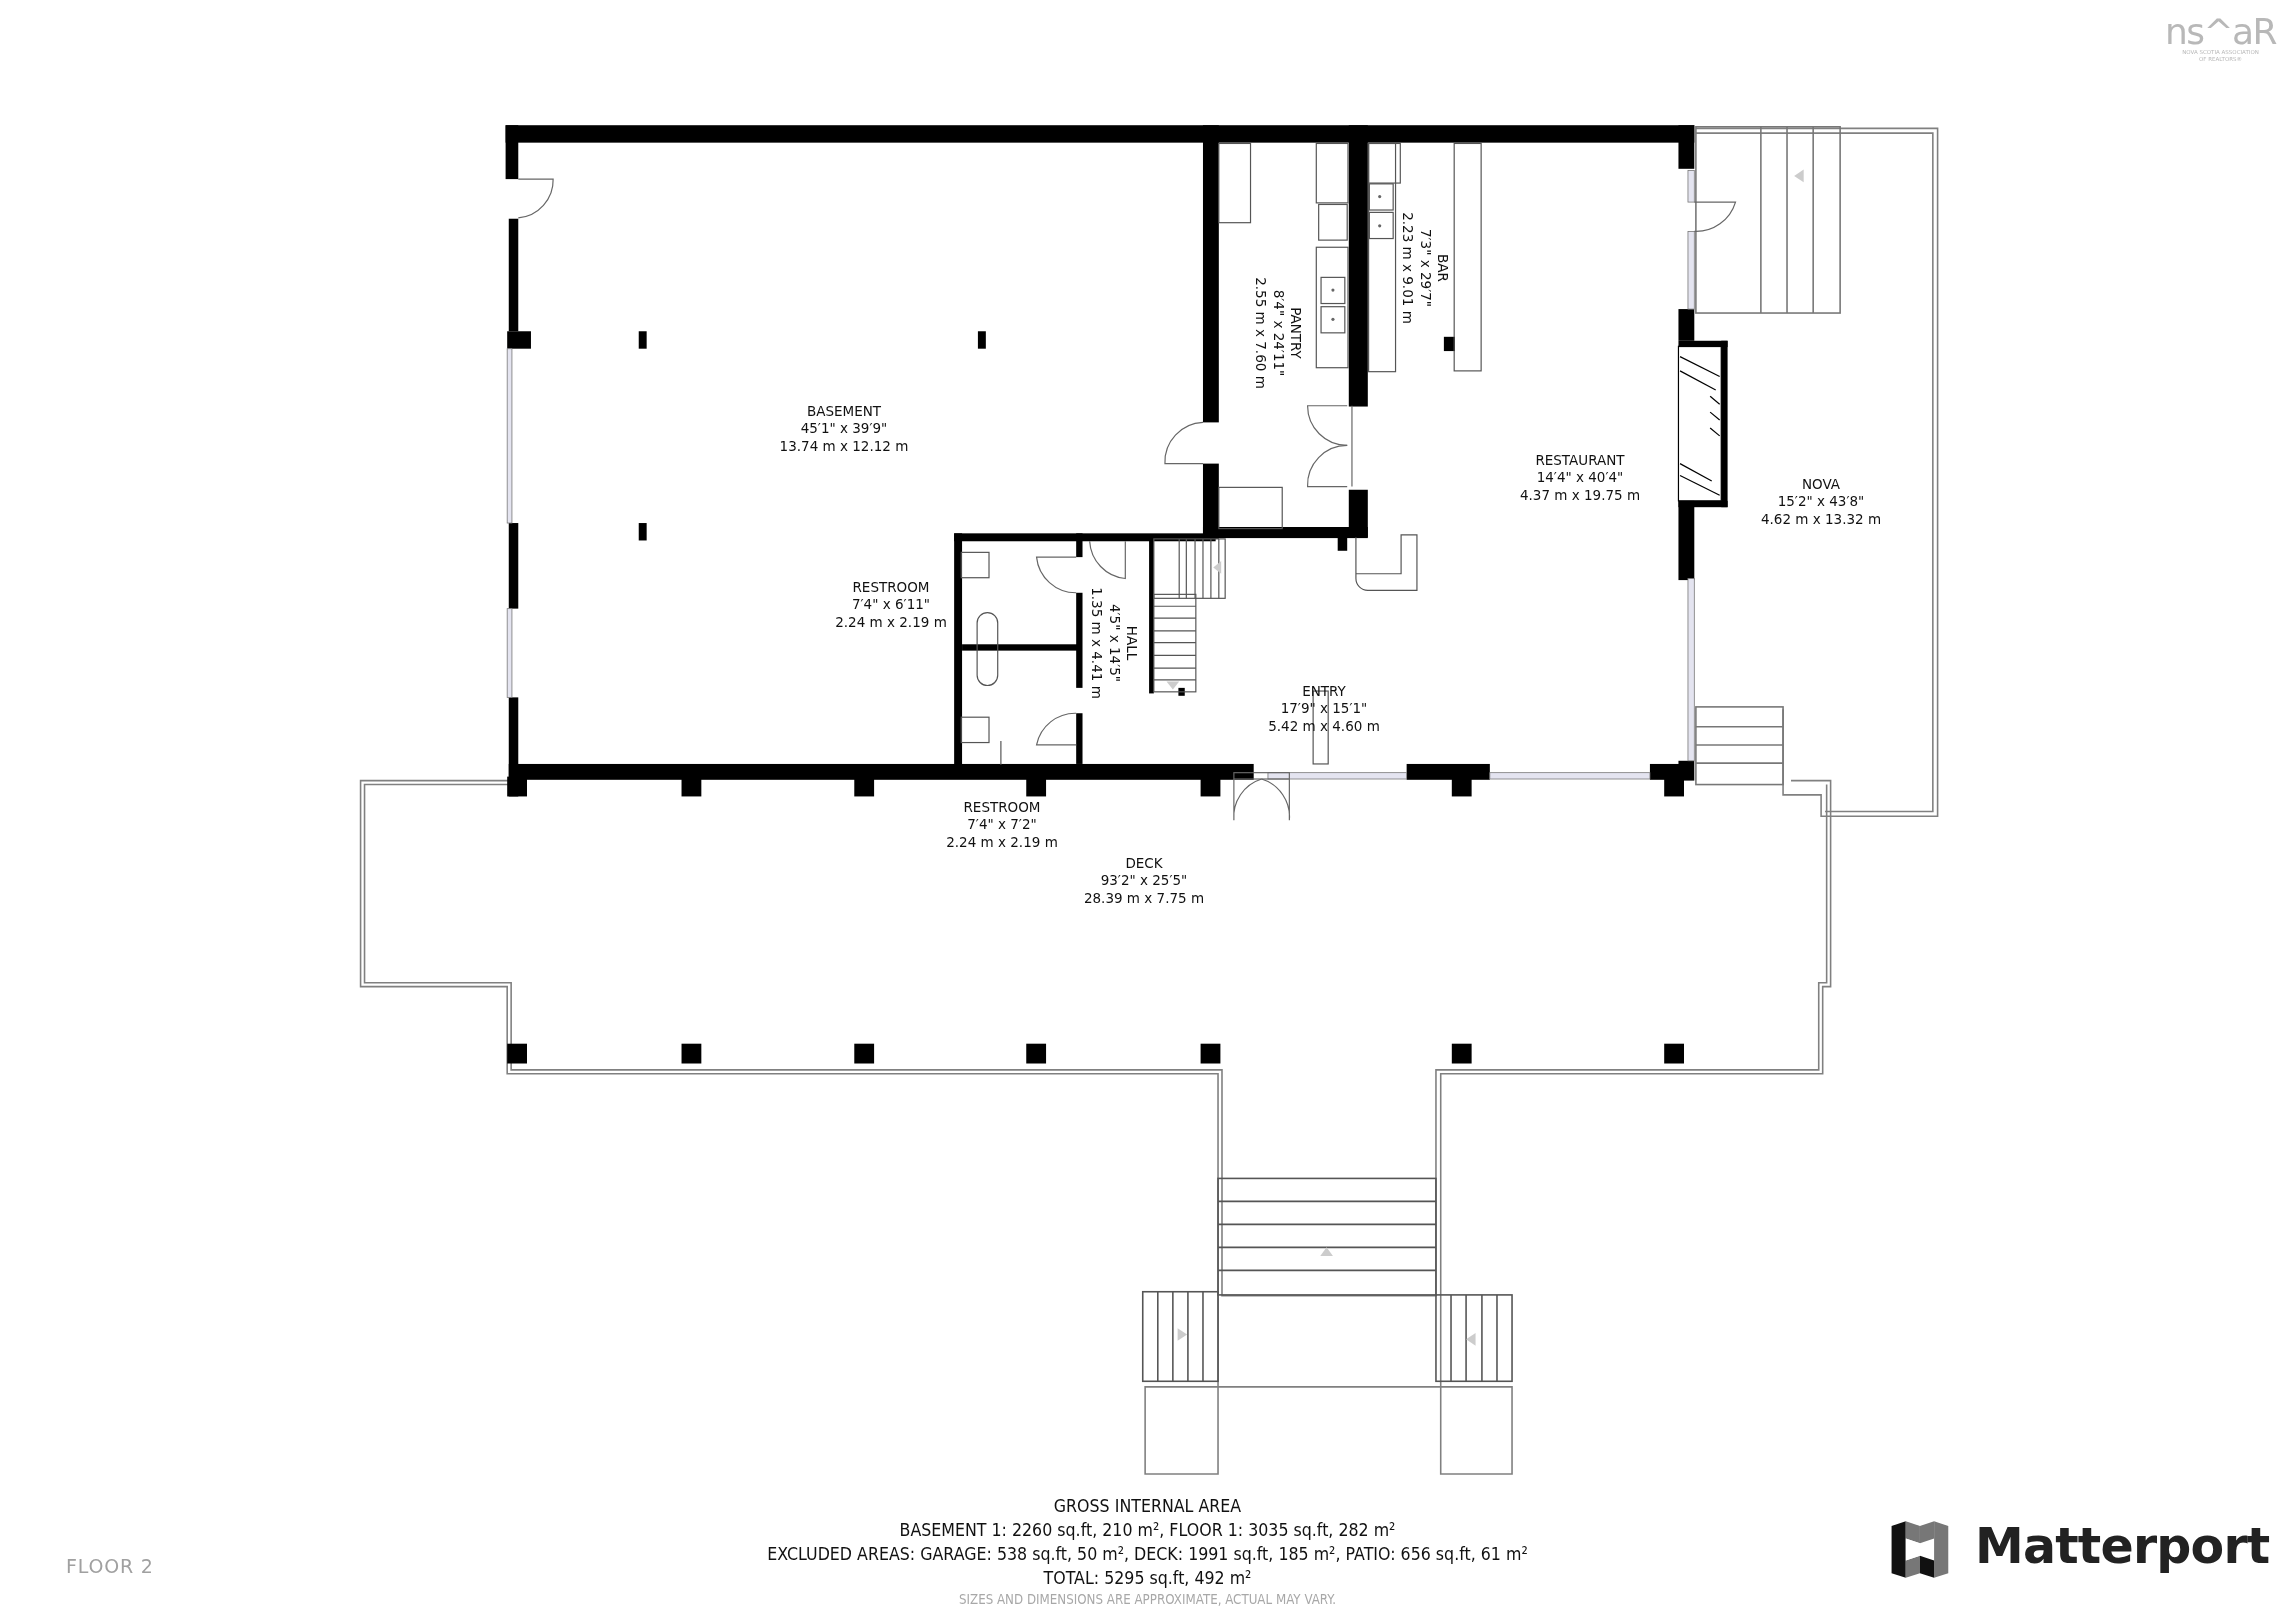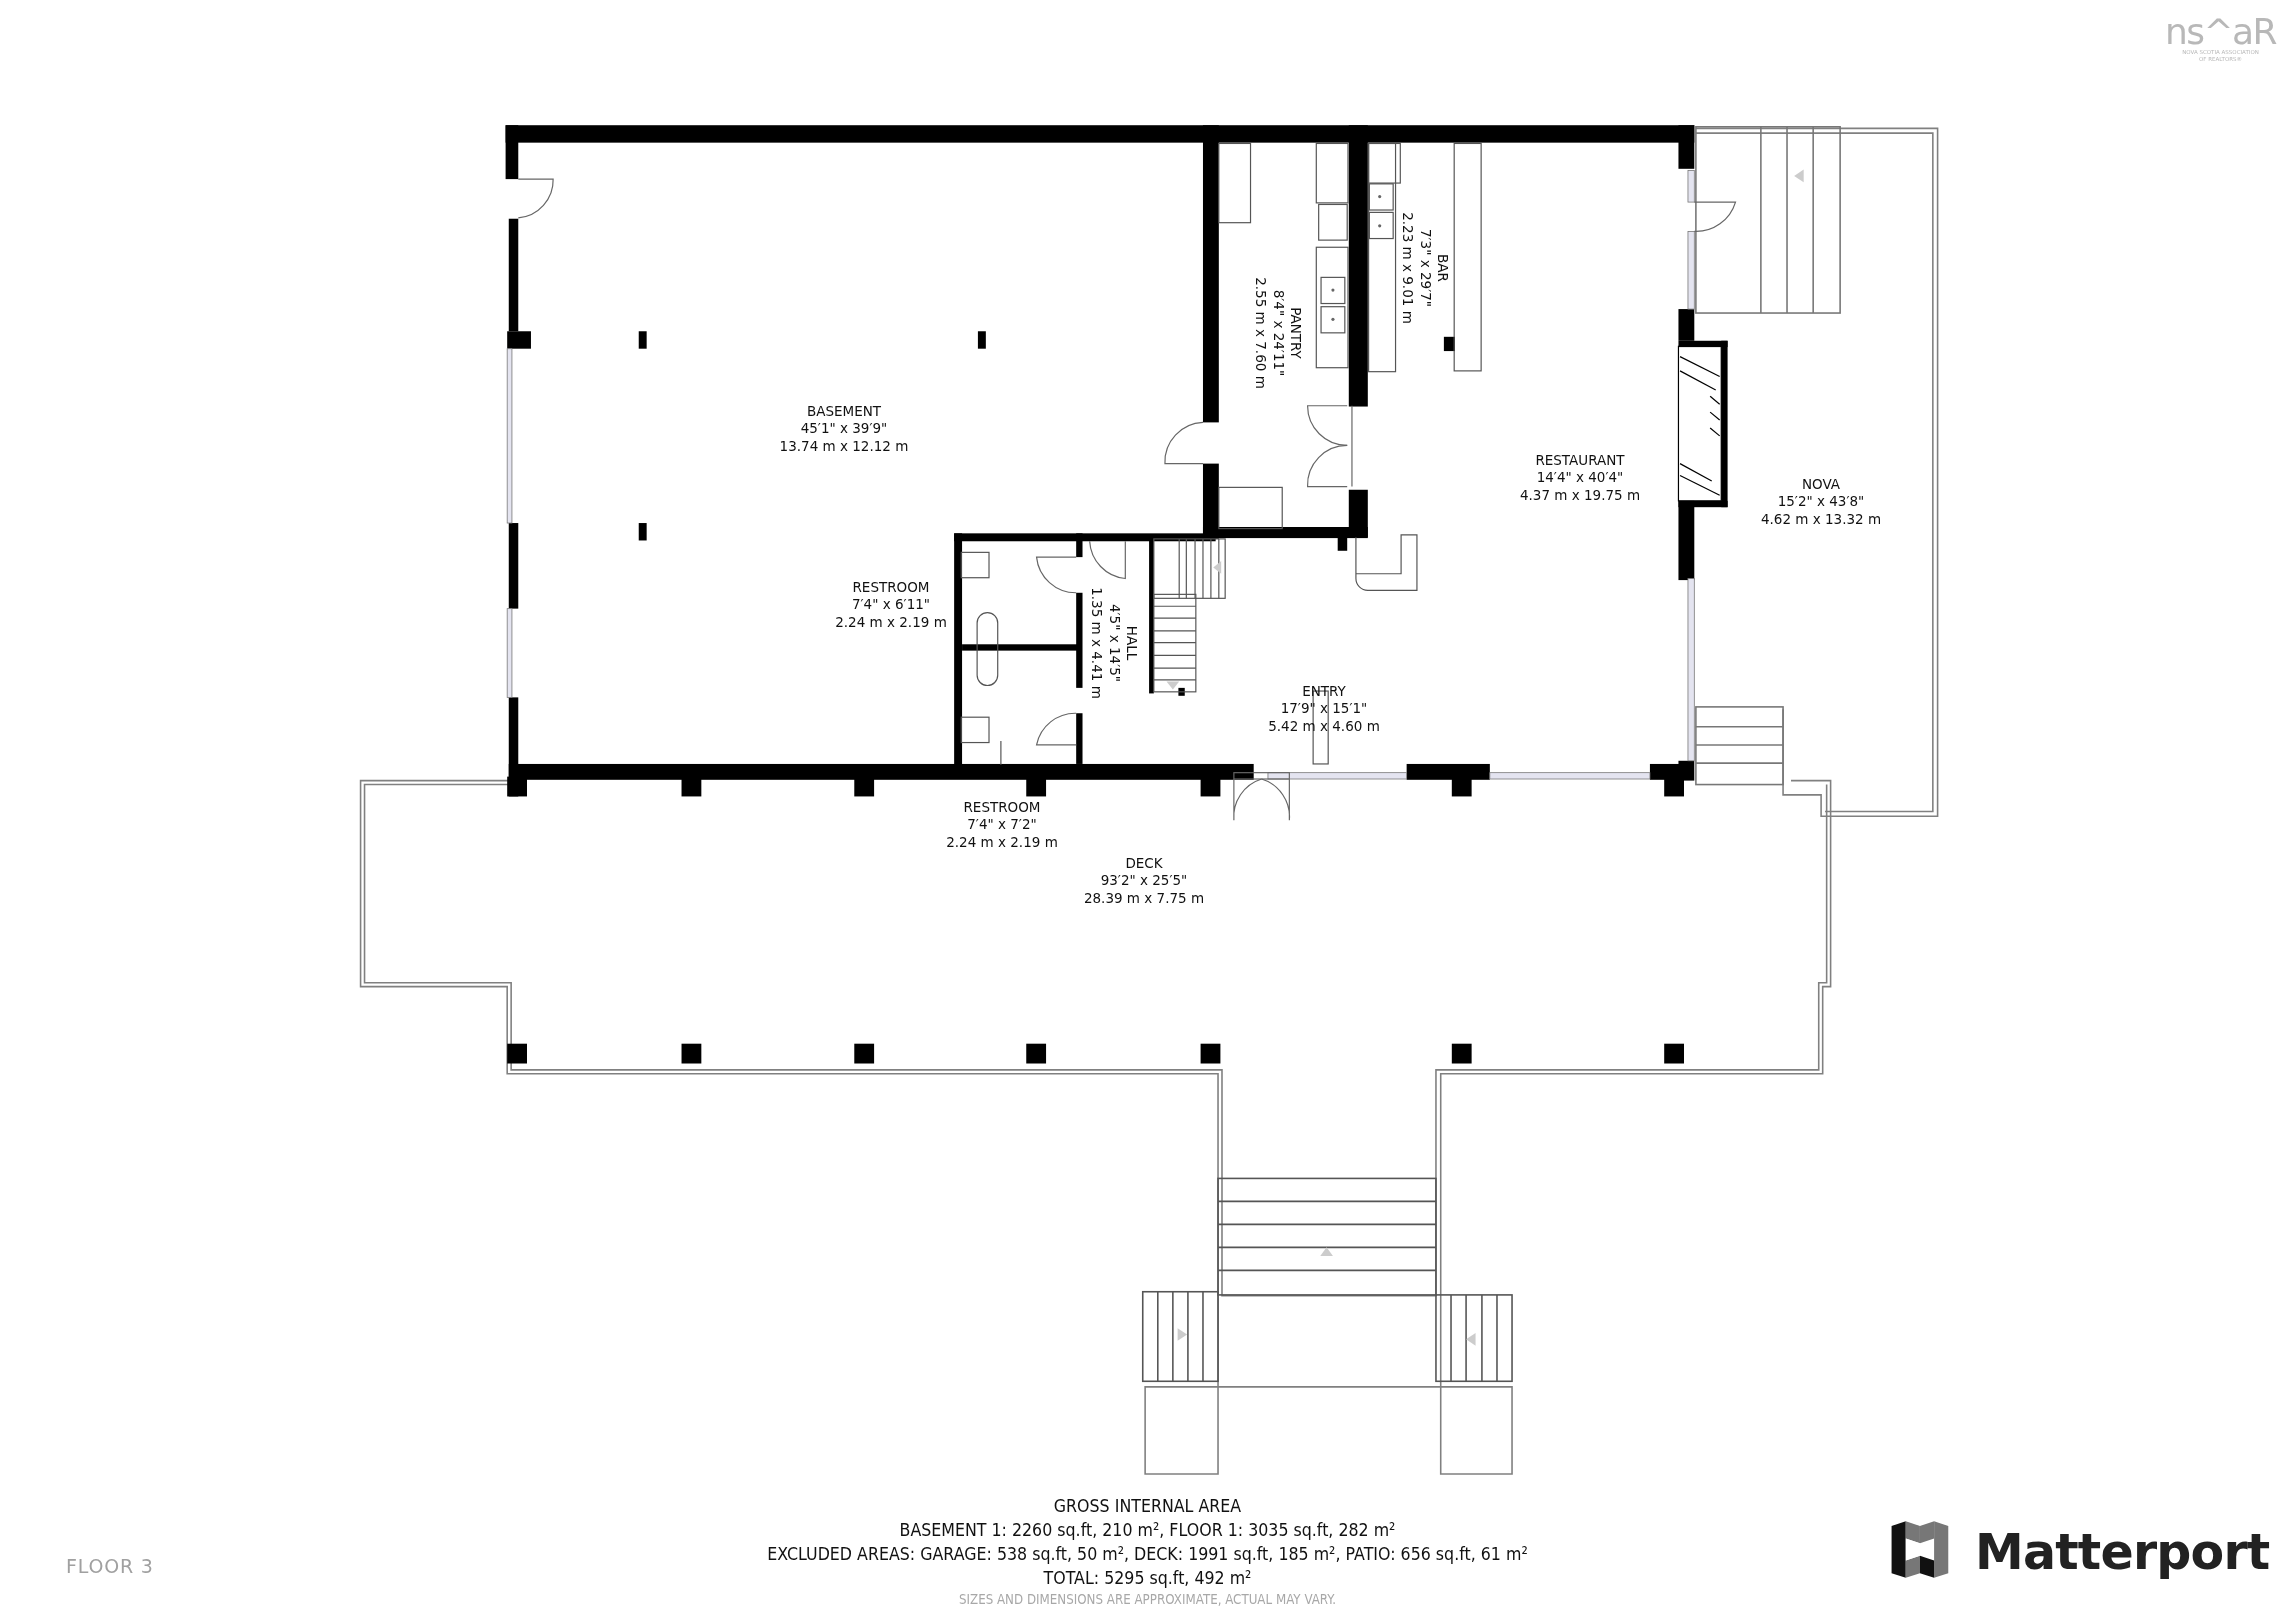--- a/index.html
+++ b/index.html
@@ -5,21 +5,21 @@
   html, body { margin: 0; padding: 0; background: #ffffff; }
   body { width: 2295px; height: 1623px; position: relative; overflow: hidden; font-family: "DejaVu Sans", sans-serif; }
   #plan { position: absolute; left: 0; top: 0; width: 2295px; height: 1623px; }
   .room-label { position: absolute; text-align: center; color: #111; font-family: "DejaVu Sans", sans-serif; font-size: 13.5px; line-height: 17.4px; white-space: nowrap; transform: translate(-50%, -50%); }
   .room-label.rot { transform: translate(-50%, -50%) rotate(90deg); }
   .room-label span { display: block; }
   .footer { position: absolute; left: 0; width: 2295px; text-align: center; font-family: "DejaVu Sans", sans-serif; color: #111; margin-top: 24px; }
   .footer .line { font-size: 18px; line-height: 24px; white-space: nowrap; transform: scaleX(0.88); }
   .footer .disclaimer { font-size: 13.5px; color: #a8a8a8; line-height: 19px; transform: scaleX(0.88); }
   .floor-name { position: absolute; left: 66px; top: 1555px; font-size: 19px; color: #a0a0a0; font-family: "DejaVu Sans", sans-serif; letter-spacing: 0.8px; }
-  .mp-logo { position: absolute; left: 1890px; top: 1518px; display: flex; align-items: flex-end; }
+  .mp-logo { position: absolute; left: 1890px; top: 1518px; display: flex; align-items: flex-start; }
   .mp-word { font-family: "DejaVu Sans", sans-serif; font-weight: bold; font-size: 49px; color: #222; margin-left: 22px; letter-spacing: -0.8px; }
   .nsar { position: absolute; left: 2161px; top: 14.3px; width: 119px; text-align: center; color: #b8b8b8; }
   .nsar .big { font-size: 36px; line-height: 35px; font-family: "DejaVu Sans", sans-serif; letter-spacing: -1.6px; }
   .nsar .small { font-size: 5.5px; line-height: 7.1px; font-family: "DejaVu Sans", sans-serif; }
 </style>
 </head>
 <body>
 
 <svg id="plan" viewBox="0 0 2896 2048" xmlns="http://www.w3.org/2000/svg">
   <g fill="none" stroke="#808080" stroke-width="2">
@@ -301,21 +301,21 @@
 </div>
 
 <div class="footer" style="top:1470px;">
   <div class="line">GROSS INTERNAL AREA</div>
   <div class="line">BASEMENT 1: 2260 sq.ft, 210 m², FLOOR 1: 3035 sq.ft, 282 m²</div>
   <div class="line">EXCLUDED AREAS: GARAGE: 538 sq.ft, 50 m², DECK: 1991 sq.ft, 185 m², PATIO: 656 sq.ft, 61 m²</div>
   <div class="line">TOTAL: 5295 sq.ft, 492 m²</div>
   <div class="disclaimer">SIZES AND DIMENSIONS ARE APPROXIMATE, ACTUAL MAY VARY.</div>
 </div>
 
-<div class="floor-name">FLOOR 3</div>
+<div class="floor-name">FLOOR 2</div>
 
 <div class="mp-logo">
   <svg width="63" height="63" viewBox="0 0 80 80">
     <polygon points="2,10 20,4 20,76 2,70" fill="#111"></polygon>
     <polygon points="20,4 38,10 38,32 20,26" fill="#777"></polygon>
     <polygon points="38,10 56,4 56,26 38,32" fill="#777"></polygon>
     <polygon points="56,4 74,10 74,70 56,76" fill="#777"></polygon>
     <polygon points="20,54 38,48 38,70 20,76" fill="#777"></polygon>
     <polygon points="38,48 56,54 56,76 38,70" fill="#111"></polygon>
     <polygon points="20,26 38,32 38,48 20,54" fill="#fff"></polygon>

